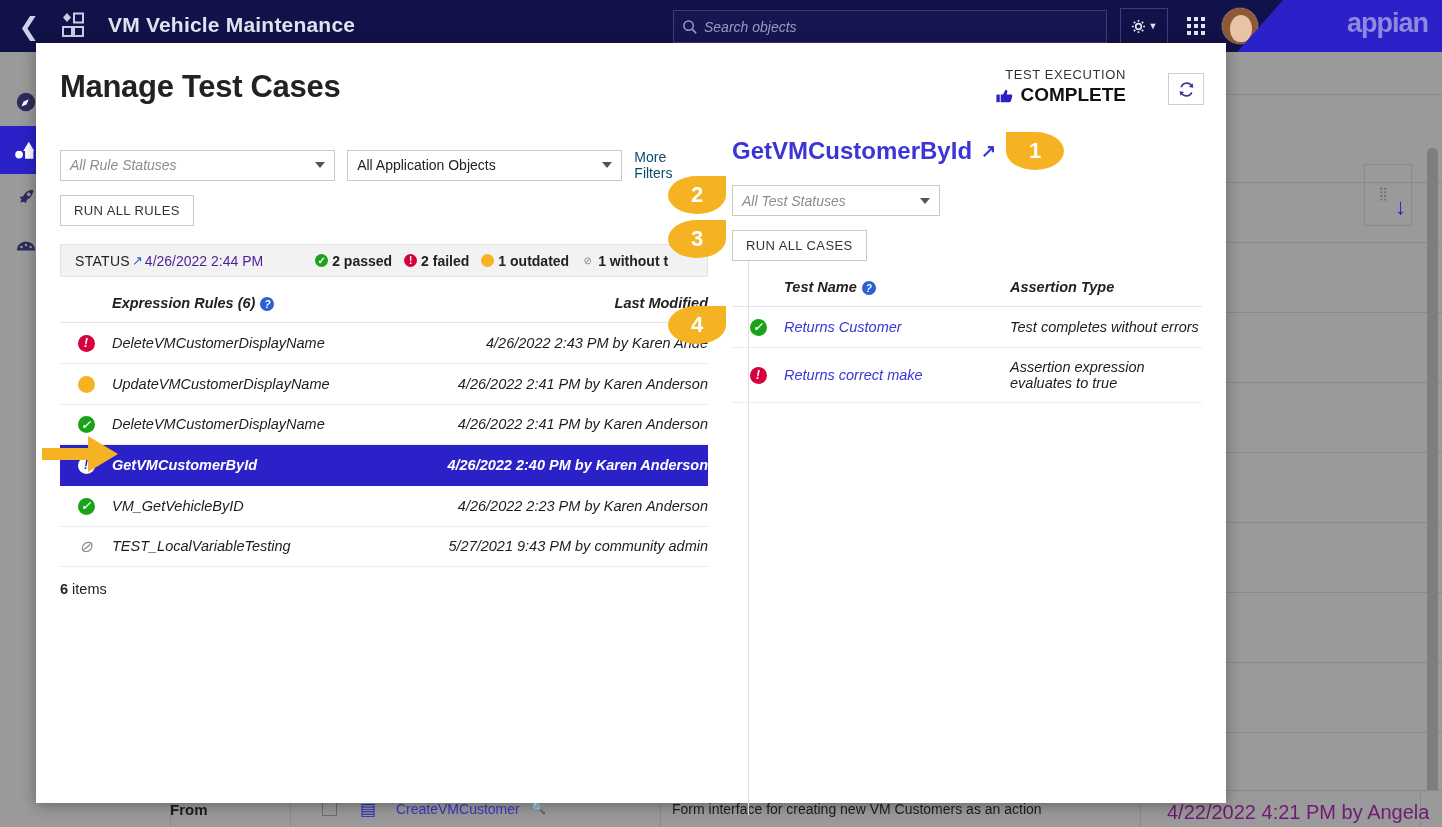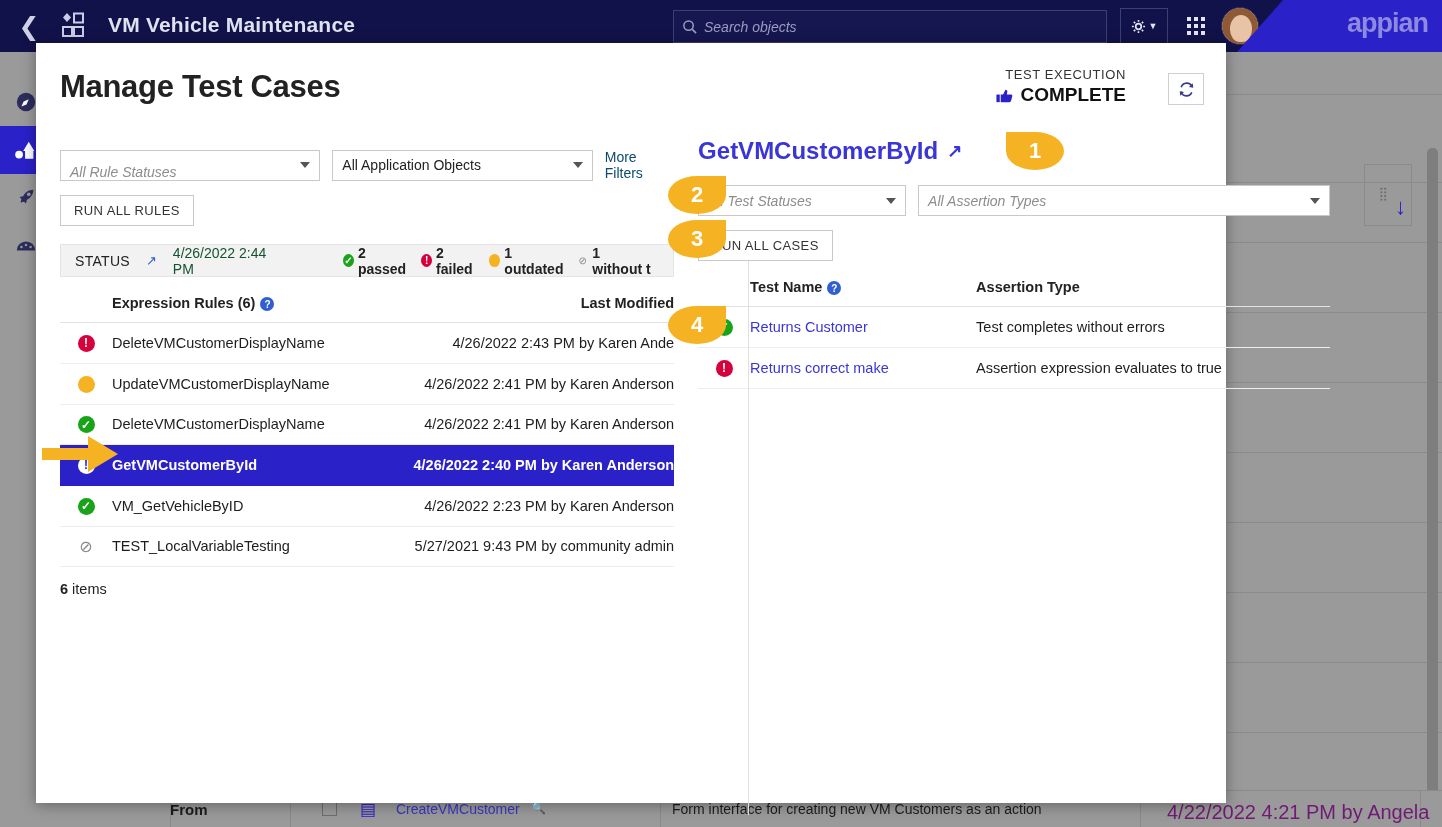--- a/index.html
+++ b/index.html
@@ -141,41 +141,41 @@
     height: 31px; border: 1px solid #c9c9c9; background: #fff;
     display: flex; align-items: center; padding: 0 9px;
     font-size: 14px; color: #8d8d8d; font-style: italic; position: relative;
   }
   .select.solid { color: #222; font-style: normal; }
   .select .caret {
     position: absolute; right: 9px; top: 50%; transform: translateY(-50%);
     width: 0; height: 0; border-left: 5px solid transparent;
     border-right: 5px solid transparent; border-top: 6px solid #555;
   }
-  .sel-rule { width: 276px; align-items: flex-end; }
+  .sel-rule { width: 276px; }
   .sel-app  { width: 276px; }
   .more-filters { color: #0c4a6e; font-size: 14px; }
 
   .runbtn {
     margin-top: 14px; height: 31px; border: 1px solid #c9c9c9; background: #fff;
     display: inline-flex; align-items: center; padding: 0 13px;
     font-size: 13px; color: #333; letter-spacing: .4px;
   }
 
   .status-bar {
     margin-top: 18px; height: 33px; background: #f2f2f2; border: 1px solid #e4e4e4;
-    display: flex; align-items: center; padding: 0 14px; gap: 16px;
+    display: flex; align-items: center; padding: 0 14px; gap: 2px;
     font-size: 14px; color: #222;
   }
   .status-bar .lbl { font-weight: normal; letter-spacing: .3px; }
-  .status-bar .ts { color: #14532d; }
+  .status-bar .ts { color: #4c1d95; }
   .stat-chips { display: flex; align-items: center; gap: 5px; margin-left: 50px; font-weight: bold; }
   .stat-chips .chip { display: flex; align-items: center; gap: 4px; margin-right: 7px; }
 
-  table.grid { width: 100%; border-collapse: collapse; margin-top: 18px; }
+  table.grid { width: 100%; border-collapse: collapse; margin-top: 18px; font-style: italic; }
   table.grid th {
     text-align: left; font-size: 14.5px; font-weight: bold; color: #222;
     padding: 0 0 11px 0; border-bottom: 1px solid #e2e2e2;
   }
   table.grid td {
     font-size: 14.5px; color: #1d1d1d; padding: 11px 0;
     border-bottom: 1px solid #ededed;
   }
   .col-ico { width: 52px; text-align: center !important; }
   .col-mod { text-align: right !important; }
@@ -461,24 +461,20 @@
         <div class="obj-title">
           <span>GetVMCustomerById</span>
           <span class="ext-ico">↗</span>
         </div>
 
         <div class="filter-row">
           <div class="select" style="width:208px">
             <span>All Test Statuses</span>
             <span class="caret"></span>
           </div>
-          <div class="select" style="width:412px">
-            <span>All Assertion Types</span>
-            <span class="caret"></span>
-          </div>
         </div>
 
         <div class="runbtn">RUN ALL CASES</div>
 
         <table class="grid right-links">
           <thead>
               <tr>
             <th class="col-ico"></th>
             <th style="width:226px">
               <span>Test Name</span><span class="help-ic">?</span>

